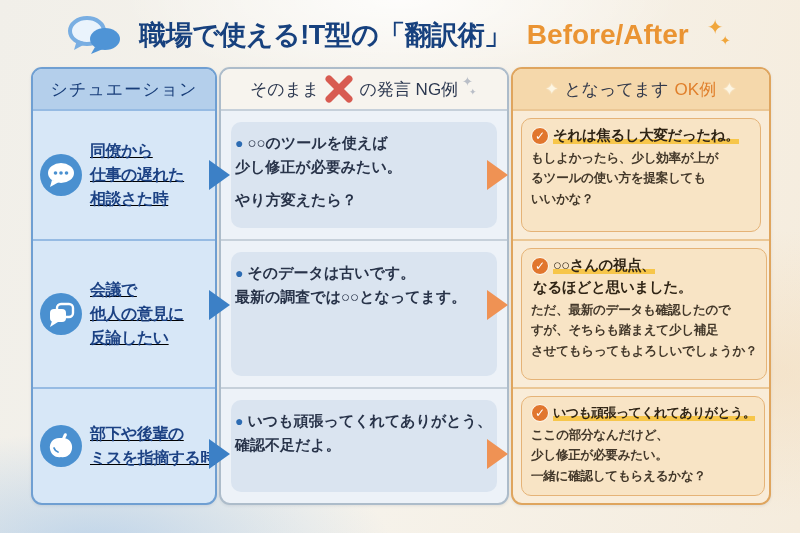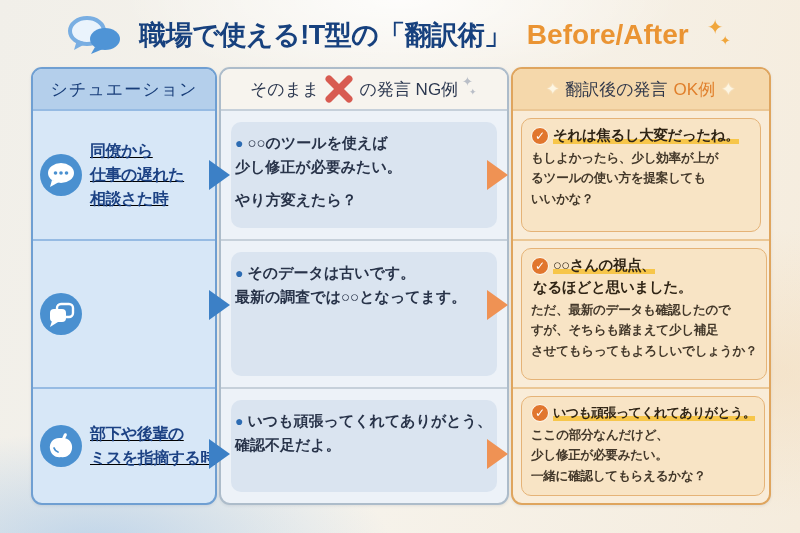--- a/index.html
+++ b/index.html
@@ -126,20 +126,25 @@
       </div>
       <div class="cell r2">
         <span class="sicon">
           <svg viewBox="0 0 42 42" width="42" height="42">
             <circle cx="21" cy="21" r="21" fill="#4a90d0"></circle>
             <rect x="17" y="11" width="16" height="13" rx="4" fill="none" stroke="#fff" stroke-width="2.4"></rect>
             <rect x="10" y="16" width="16" height="13" rx="4" fill="#fff"></rect>
             <path d="M12 28 L10 34 L18 29 Z" fill="#fff"></path>
           </svg>
         </span>
+        <div class="stext">
+          <div>会議で</div>
+          <div>他人の意見に</div>
+          <div>反論したい</div>
+        </div>
       </div>
       <div class="cell r3">
         <span class="sicon">
           <svg viewBox="0 0 42 42" width="42" height="42">
             <circle cx="21" cy="21" r="21" fill="#4a90d0"></circle>
             <path d="M21 13 C13 12 9 18 10 24 C11 30 16 33 21 32 C26 33 31 30 32 24 C33 18 29 12 21 13 Z" fill="#fff"></path>
             <rect x="23" y="8" width="3" height="7" rx="1.5" fill="#fff" transform="rotate(25 24.5 11.5)"></rect>
             <path d="M14 23 Q15 26 18 27" stroke="#4a90d0" stroke-width="1.8" fill="none" stroke-linecap="round"></path>
           </svg>
         </span>
@@ -182,21 +187,21 @@
         <div class="bubble ng-bubble">
           <div class="ng-line"><span class="bullet">●</span><span>いつも頑張ってくれてありがとう、</span></div>
           <div class="ng-line">確認不足だよ。</div>
         </div>
       </div>
     </div>
 
     <div class="panel col-ok">
       <div class="cell head">
         <span class="ok-spark">✦</span>
-        <span>翻訳後の発言</span>
+        <span>となってます</span>
         <span class="ok-badge">OK例</span>
         <span class="ok-spark right">✦</span>
       </div>
       <div class="cell r1">
         <div class="bubble ok-bubble">
           <div class="ok-lead">
             <span class="check">✓</span>
             <span class="ok-lead-text">それは焦るし大変だったね。</span>
           </div>
           <div class="ok-body">

